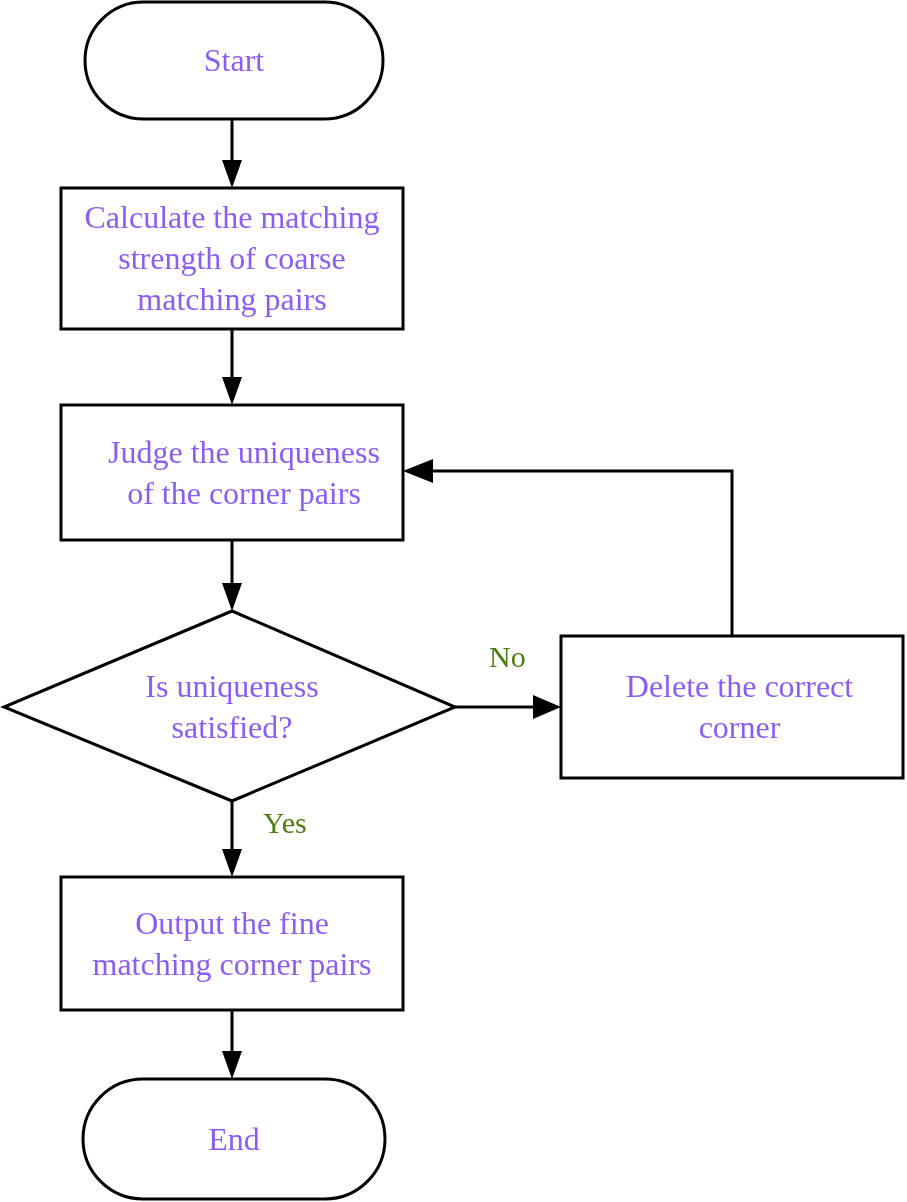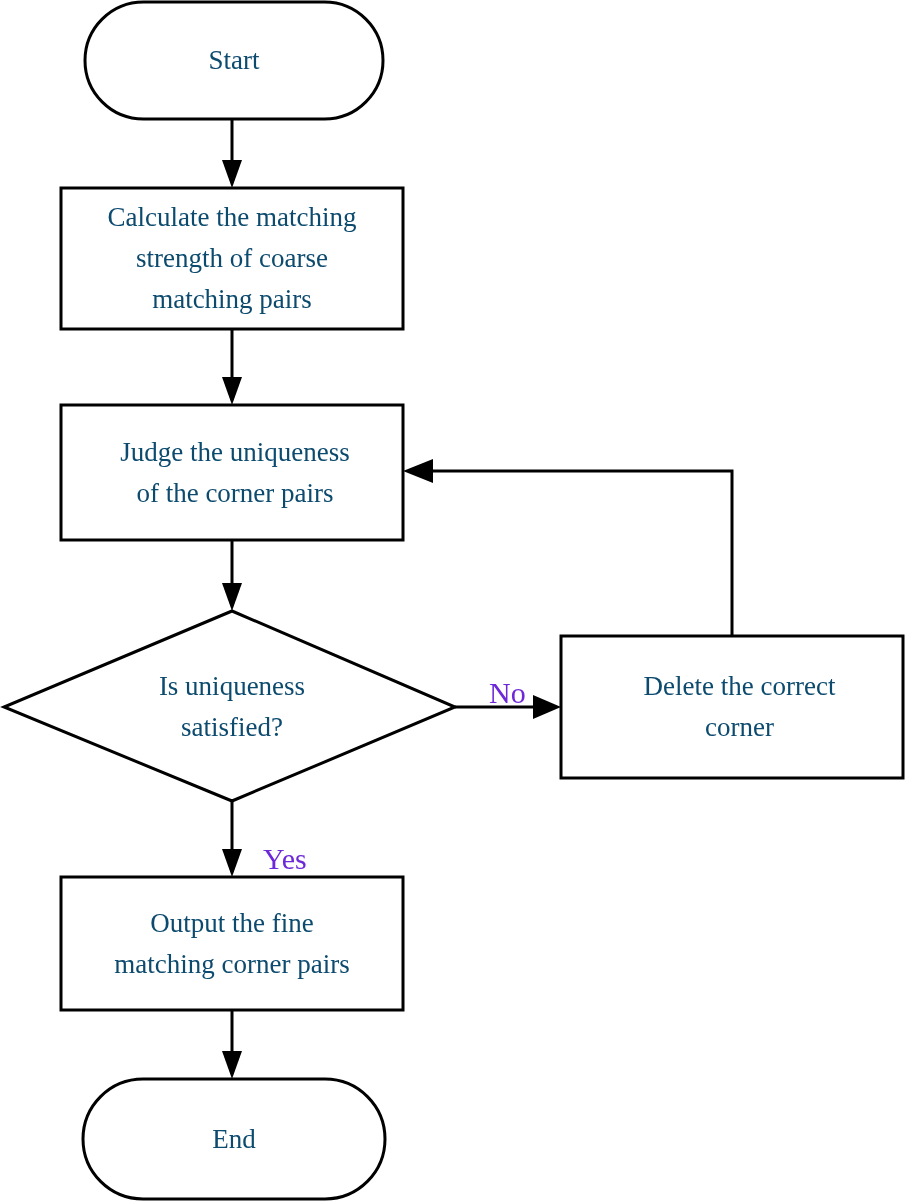--- a/index.html
+++ b/index.html
@@ -27,39 +27,38 @@
     height: 1202px;
     display: block;
   }
   .node-label {
     position: absolute;
     display: flex;
     align-items: center;
     justify-content: center;
     text-align: center;
     font-family: "Liberation Serif", "DejaVu Serif", serif;
-    font-size: 27px;
+    font-size: 32px;
     line-height: 41px;
-    color: #0c4a6e;
+    color: #8b5cf6;
     white-space: pre-line;
     pointer-events: none;
   }
   .edge-label {
     position: absolute;
     font-family: "Liberation Serif", "DejaVu Serif", serif;
     font-size: 30px;
     line-height: 34px;
-    color: #6d28d9;
+    color: #4d7c0f;
     white-space: nowrap;
-    margin-top: 36px;
   }
   
   #label-start      { left: 85px;  top: 2px;    width: 298px; height: 117px; }
   #label-calculate  { left: 61px;  top: 188px;  width: 342px; height: 141px; border-radius: 8px; }
-  #label-judge      { left: 64px;  top: 405px;  width: 342px; height: 135px; border-radius: 28px; }
+  #label-judge      { left: 73px;  top: 405px;  width: 342px; height: 135px; border-radius: 28px; }
   #label-decision   { left: 72px;  top: 640px;  width: 320px; height: 134px; }
   #label-delete     { left: 561px; top: 636px;  width: 357px; height: 142px; }
   #label-output     { left: 61px;  top: 877px;  width: 342px; height: 133px; }
   #label-end        { left: 83px;  top: 1079px; width: 302px; height: 120px; }
   
   #label-no         { left: 489px; top: 640px; }
   #label-yes        { left: 263px; top: 806px; }
 </style>
 </head>
 <body>

